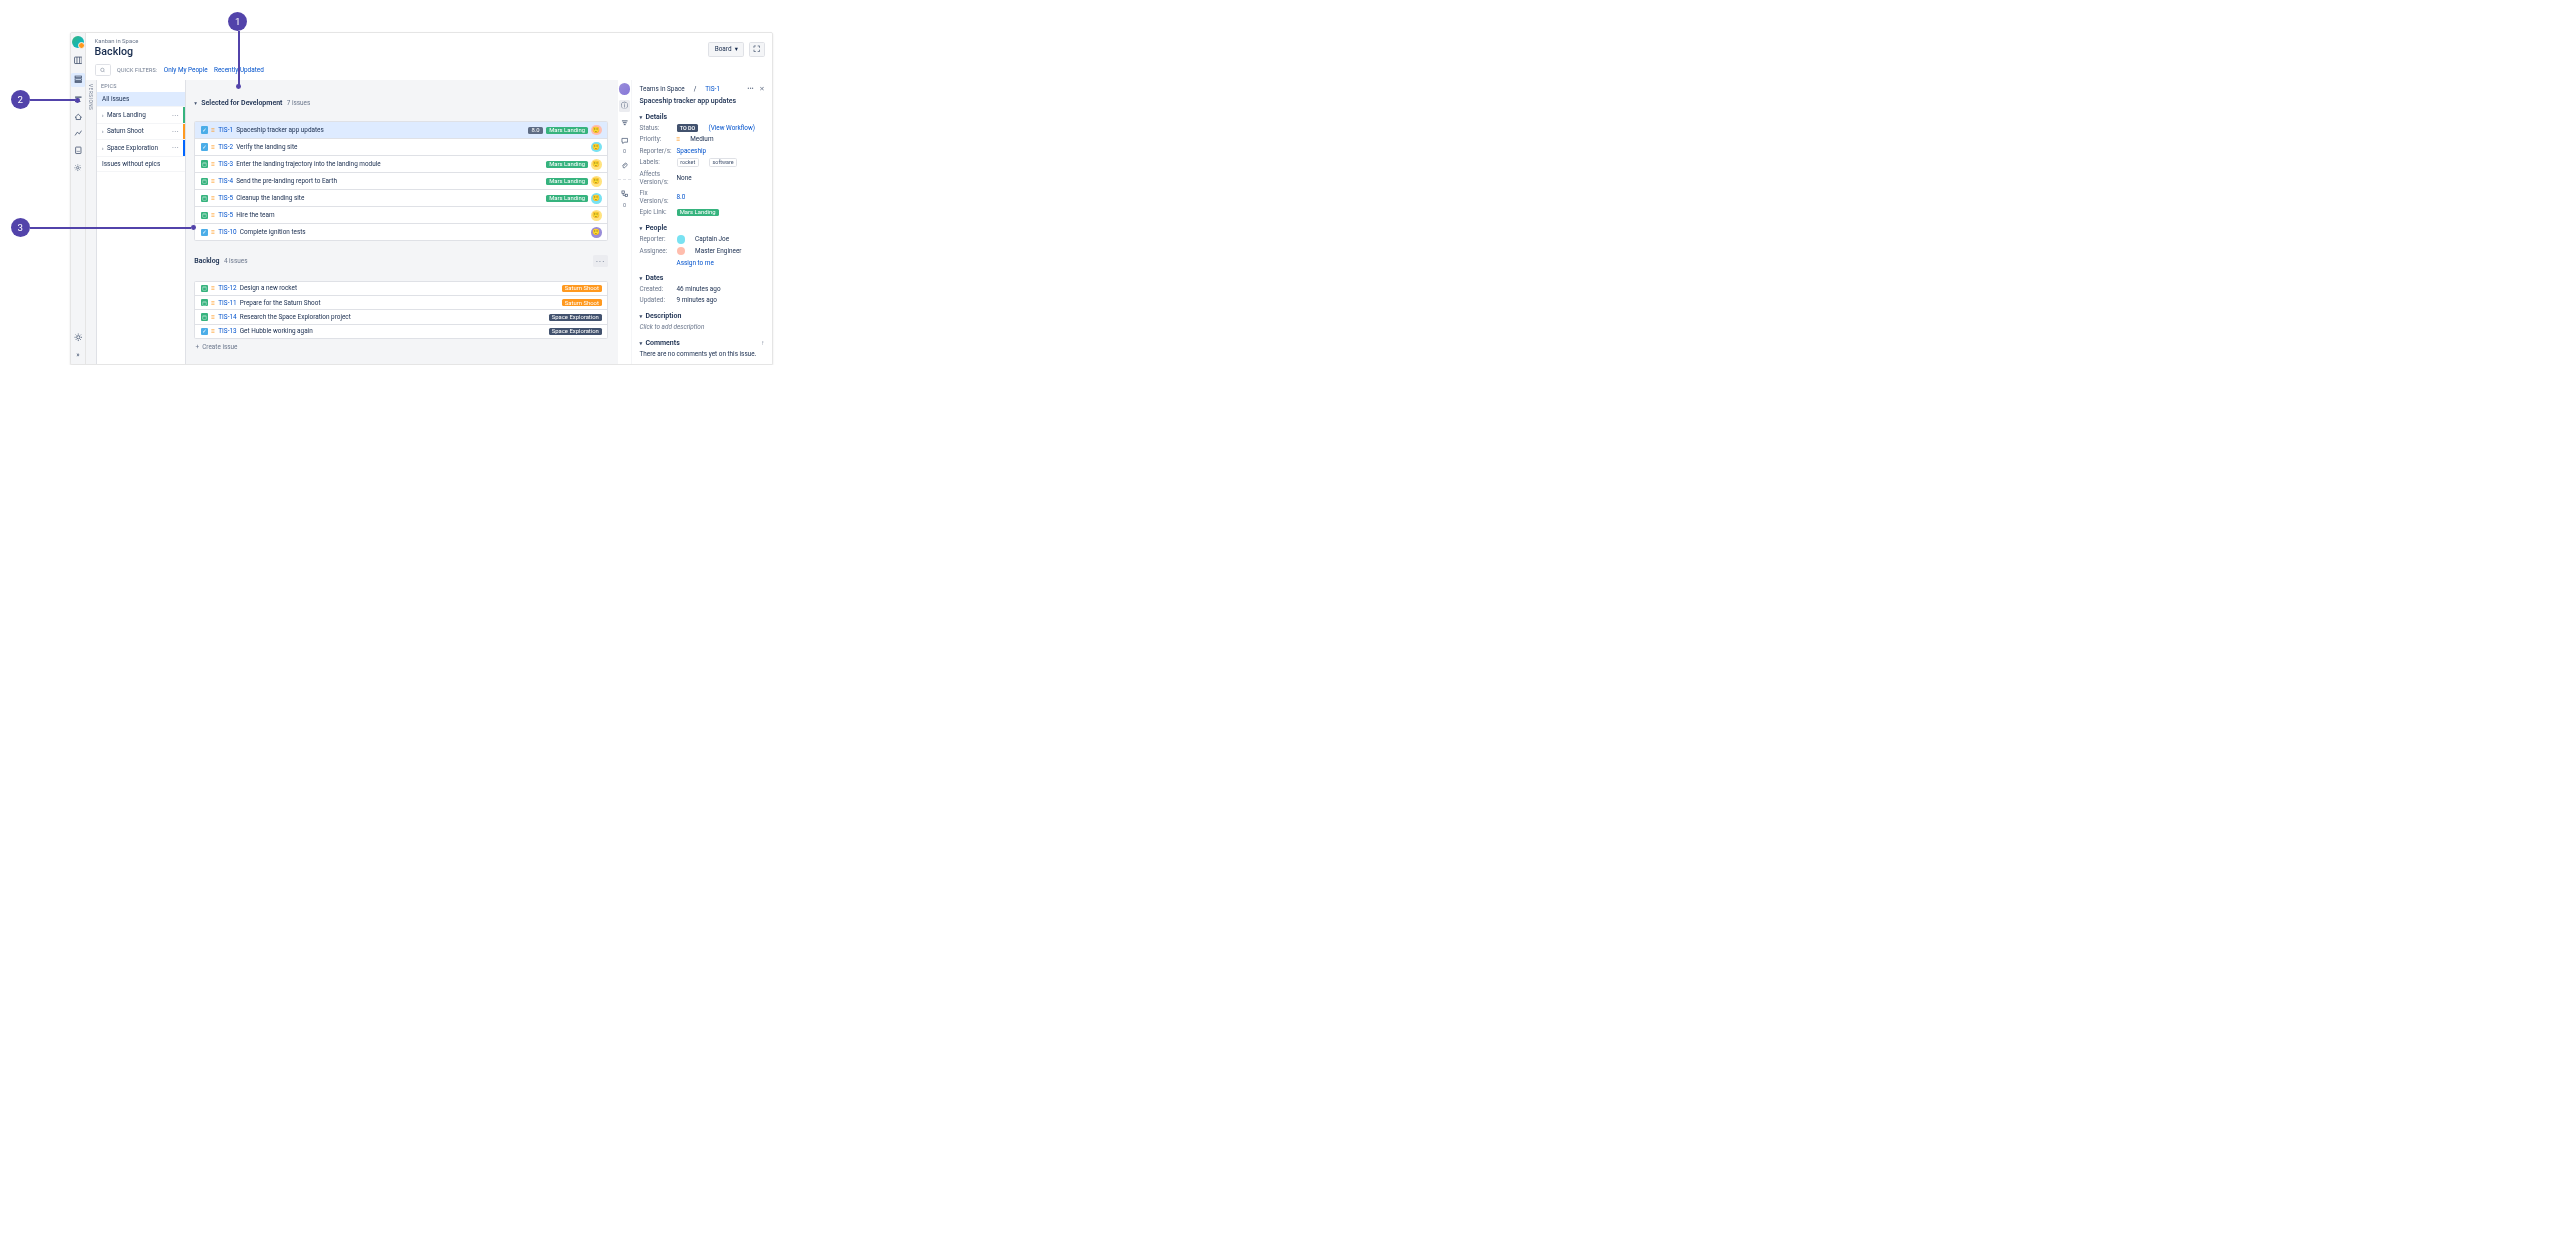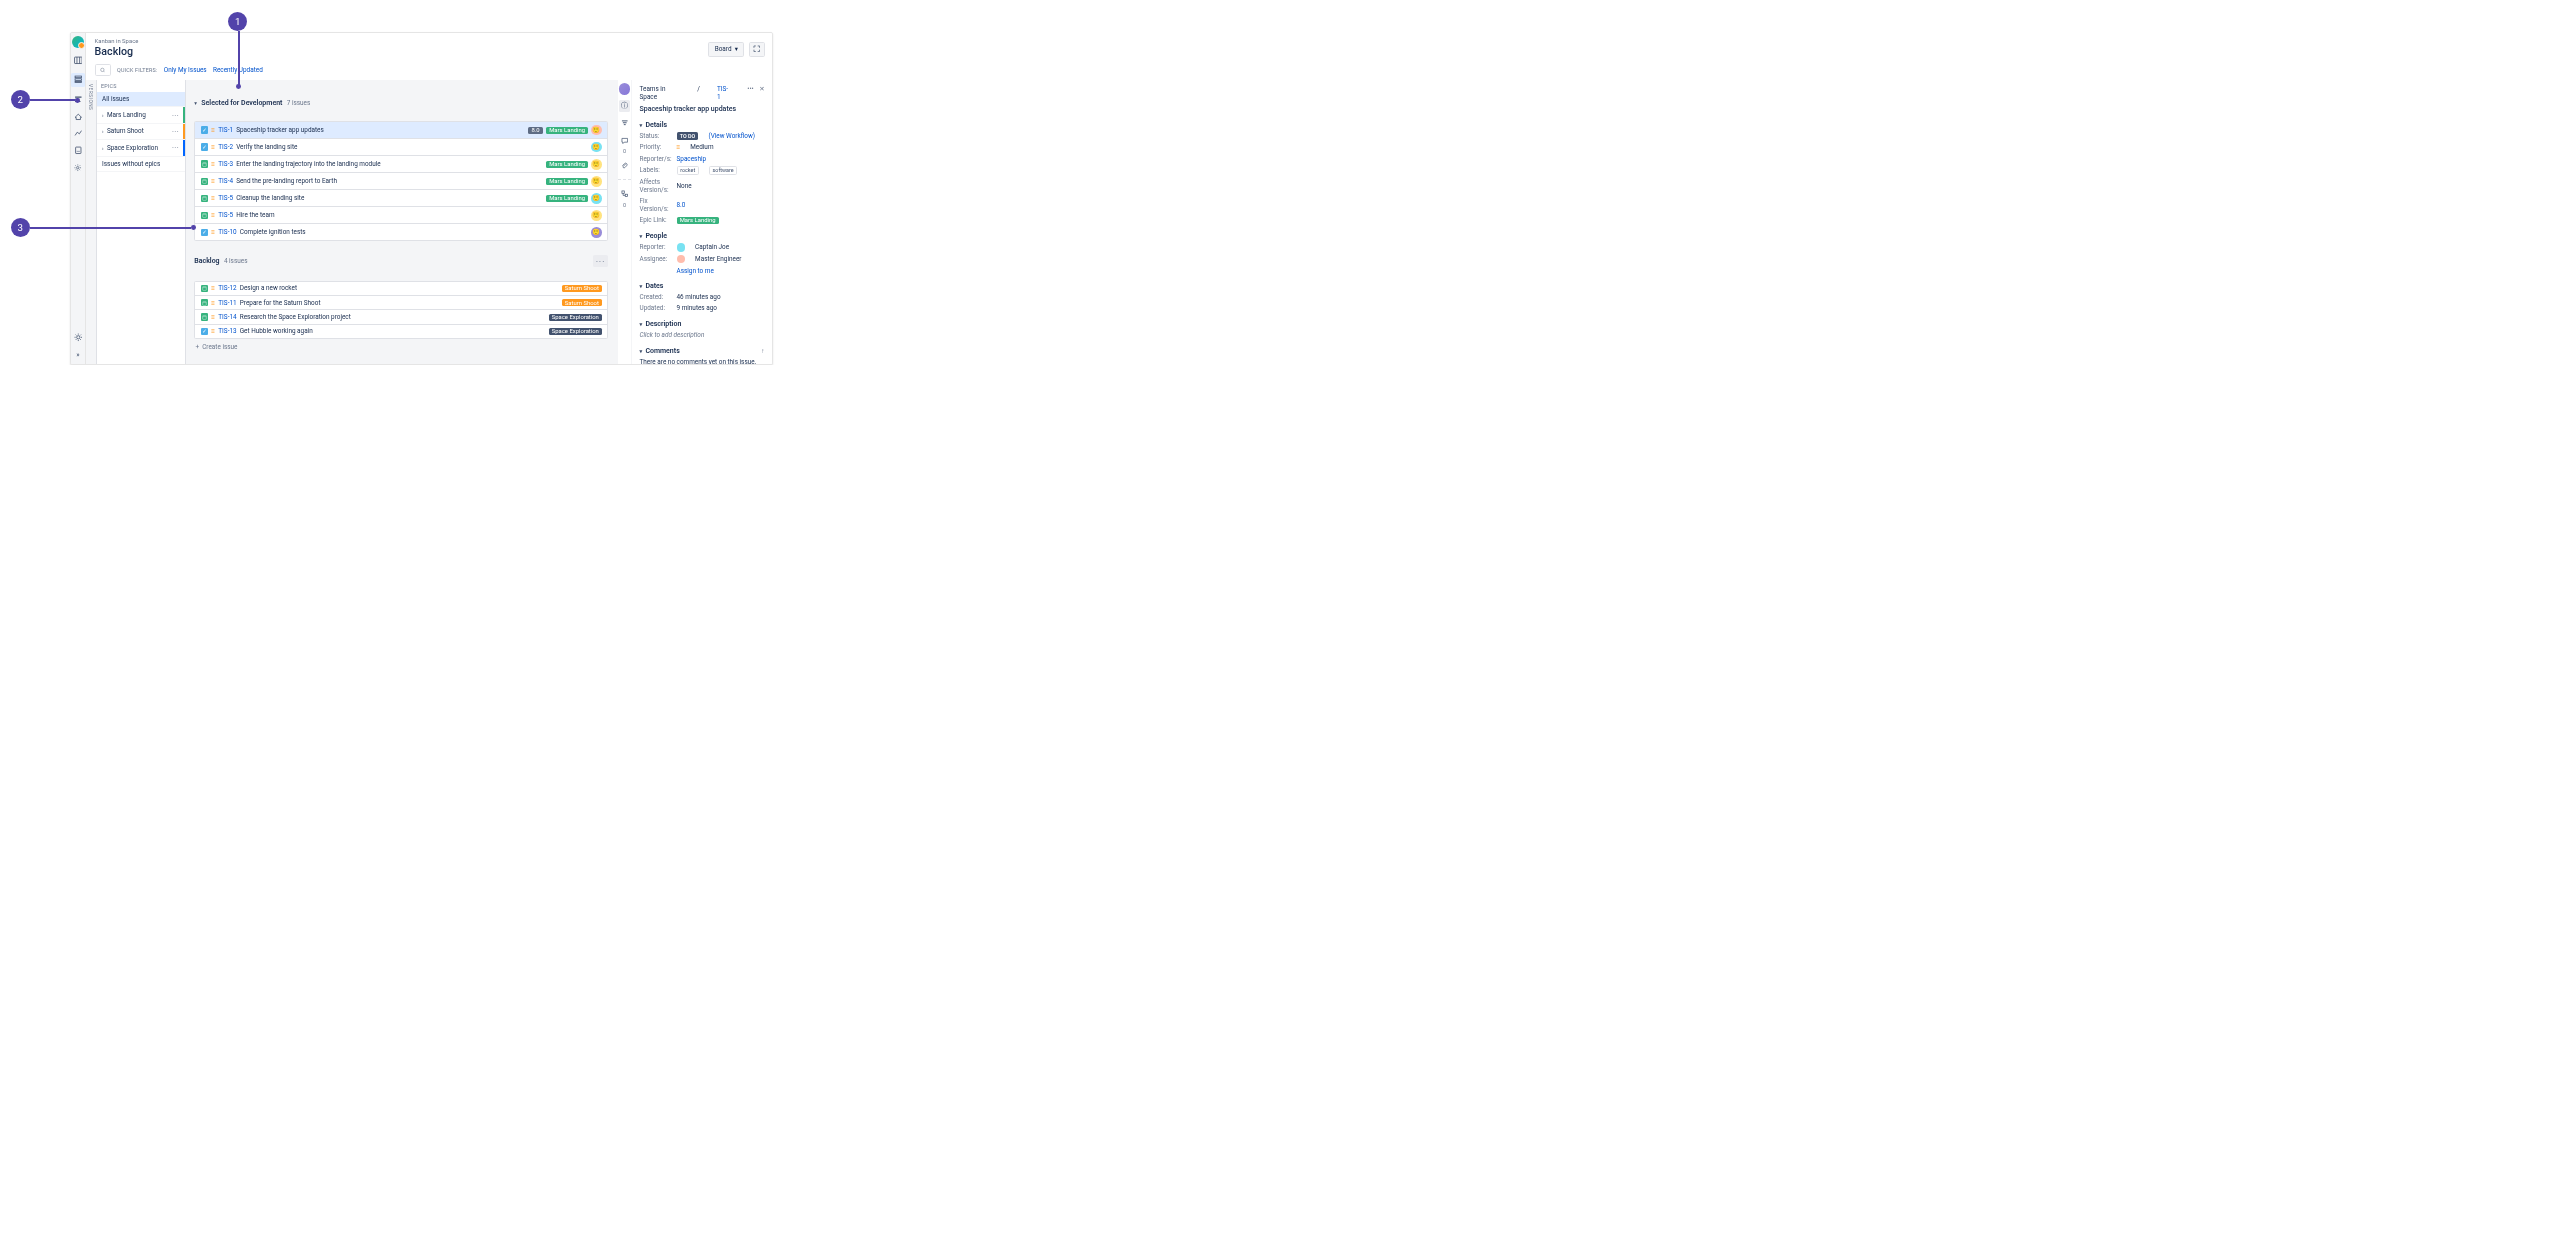--- a/index.html
+++ b/index.html
@@ -59,21 +59,21 @@
   .avatar { width:10.7px; height:10.7px; border-radius:50%; display:inline-flex; align-items:center; justify-content:center; font-size:6.4px;}
   .av-red{ background:#ffbdad;} .av-teal{ background:#79e2f2;} .av-yellow{ background:#ffe380;} .av-purple{ background:#998dd9;}
   .create-issue { padding:4.3px 1.1px; font-size:6.4px; color:#6b778c; cursor:pointer; display:flex; gap:3.2px; align-items:center;}
 
   .detail-rail { width:15px; background:#fff; border-left:0.5px solid #f4f5f7; border-right:0.5px solid #f4f5f7; display:flex; flex-direction:column; align-items:center; padding-top:3.2px; gap:5.4px;}
   .detail-rail .ico { width:11.8px; height:11.8px; display:flex; align-items:center; justify-content:center; color:#42526e; cursor:pointer; font-size:7.5px;}
   .detail-rail .ico.round-av { width:11.8px; height:11.8px; border-radius:50%; background:linear-gradient(135deg,#998dd9,#8777d9);}
   .detail-rail .count-txt { font-size:5.4px; color:#6b778c; margin-top:-3.2px;}
 
   .details-panel { width:140px; background:#fff; padding: 5.4px 7.5px; overflow-y:auto; position:relative;}
-  .dp-top { display:flex; align-items:flex-start; gap:17px; font-size:6.4px;}
+  .dp-top { display:flex; align-items:flex-start; gap:9px; font-size:6.4px;}
   .dp-top .bc-link{ color:#0052cc;}
   .dp-top .actions{ margin-left:auto; display:flex; gap:5.4px; color:#6b778c; cursor:pointer;}
   .dp-title { font-size:7px; margin-top:4.3px; font-weight:500;}
   .dp-section-head { display:flex; align-items:center; gap:3.2px; margin-top:7.5px; font-weight:600; font-size:7px;}
   .dp-section-head .tgl{ font-size:5.4px; color:#42526e;}
   .dp-section-head .up { margin-left:auto; color:#6b778c; font-size:6.4px;}
   .field-row { display:flex; margin-top:3.2px; font-size:6.4px;}
   .field-label { width:37px; color:#6b778c;}
   .field-val { flex:1; display:flex; align-items:center; gap:10px; flex-wrap:wrap;}
   .status-lozenge { background:#42526e; color:#fff; font-size:5.4px; padding:1.1px 3.2px; border-radius:1.6px; font-weight:600;}
@@ -180,21 +180,21 @@
       <div class="project-name">Kanban in Space</div>
       <div class="page-title">Backlog</div>
       <div class="filter-row">
         <div class="search-box">
             <svg width="6.4" height="6.4" viewBox="0 0 16 16">
               <circle cx="7" cy="7" r="5" fill="none" stroke="#6b778c" stroke-width="1.5"></circle>
               <line x1="11" y1="11" x2="14" y2="14" stroke="#6b778c" stroke-width="1.5"></line>
             </svg>
           </div>
         <span class="quick-label">QUICK FILTERS:</span>
-        <span class="filter-link">Only My Issues</span>
+        <span class="filter-link">Only My People</span>
         <span class="filter-link">Recently Updated</span>
       </div>
     </div>
 
     <div class="body">
       <div class="versions-tab">
         <span class="versions-label">VERSIONS</span>
       </div>
 
       <div class="epics-panel">

